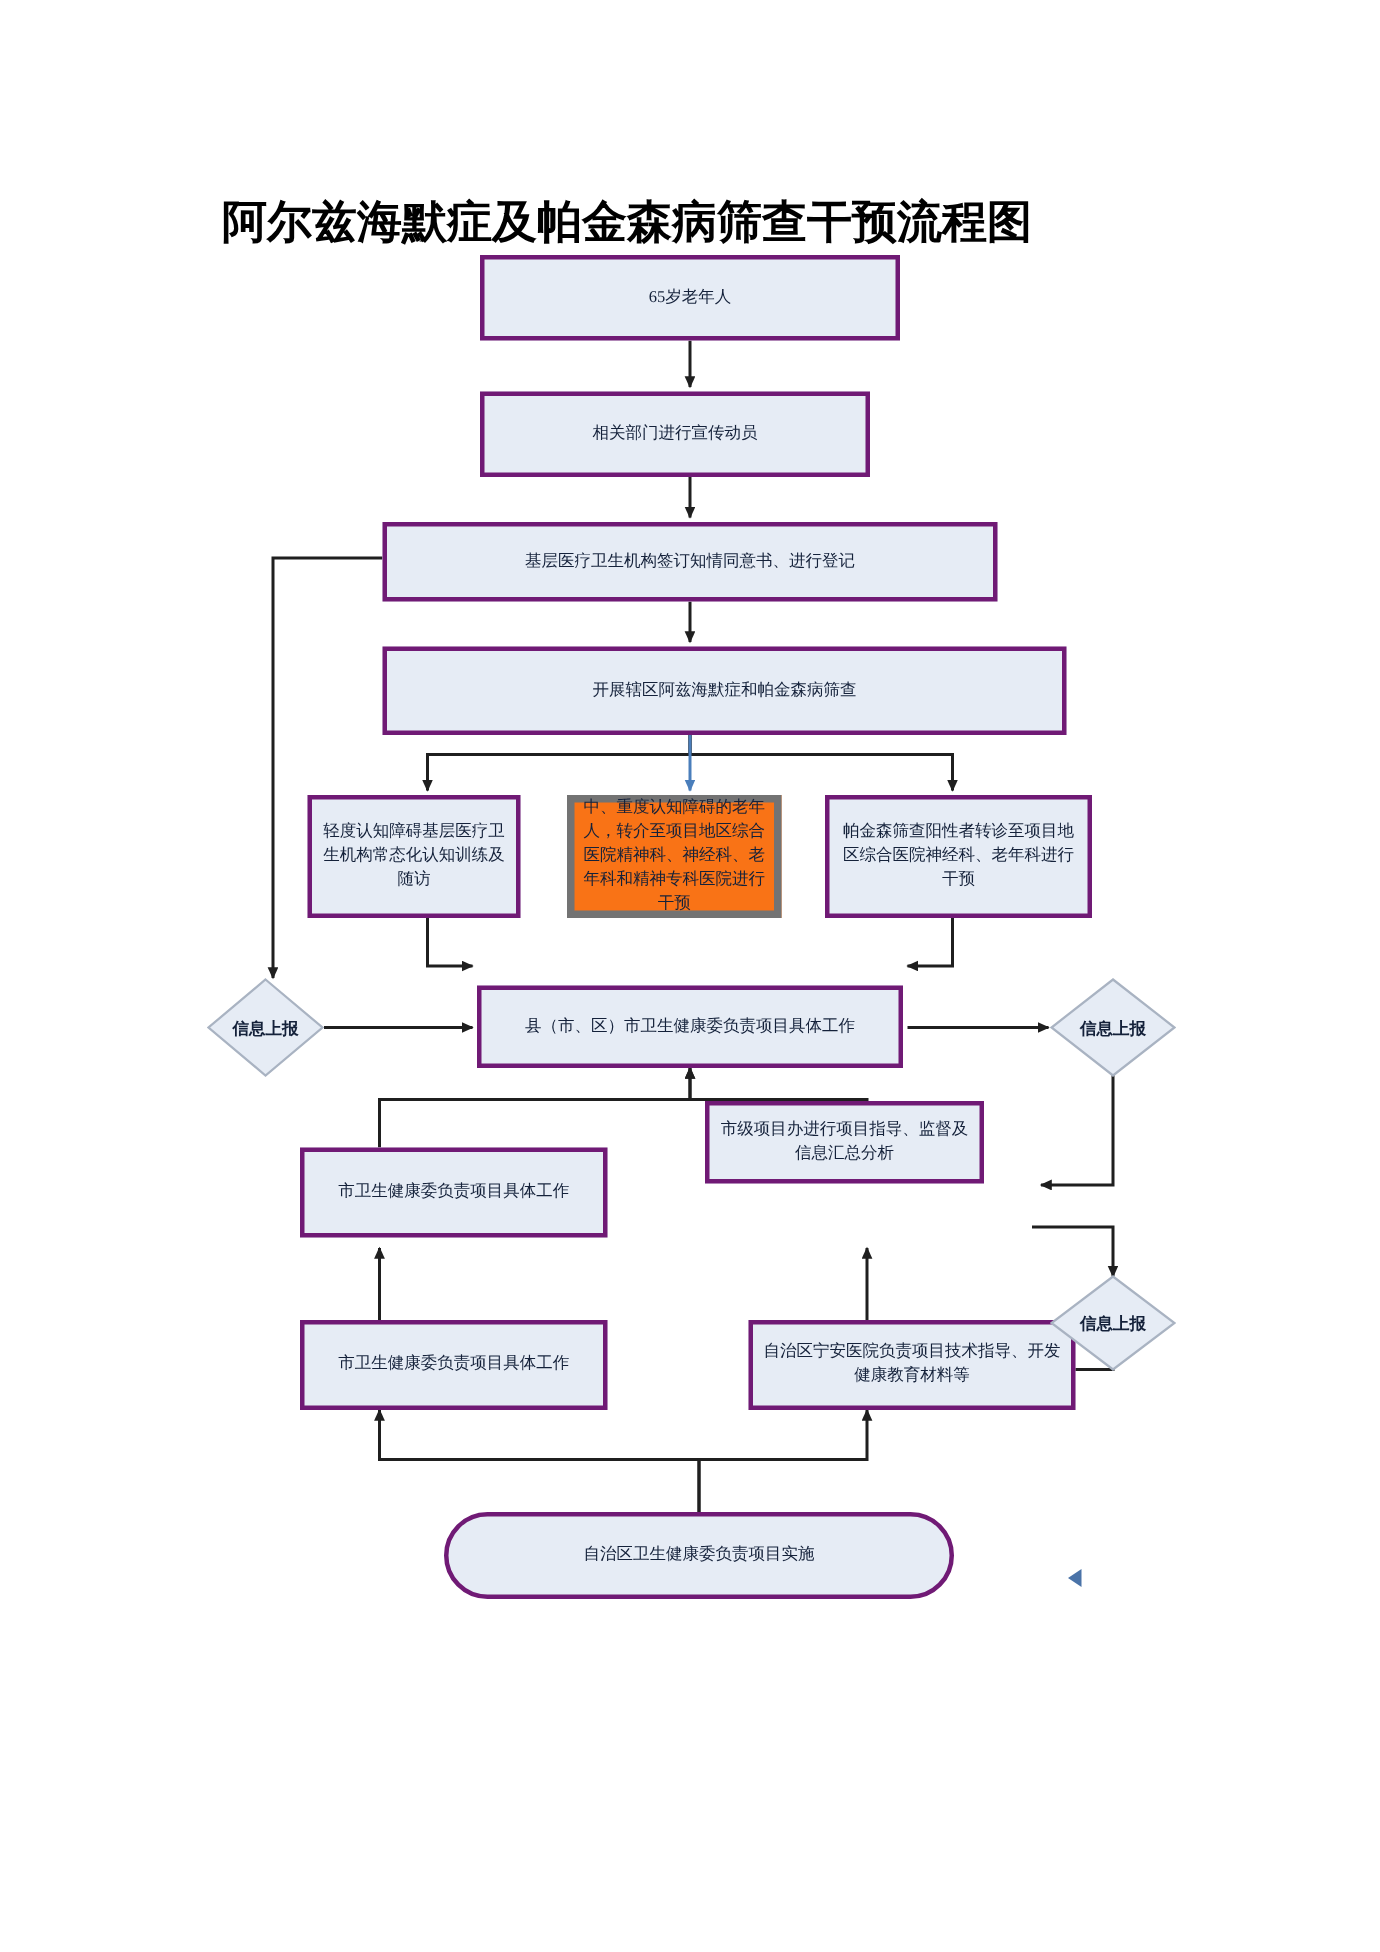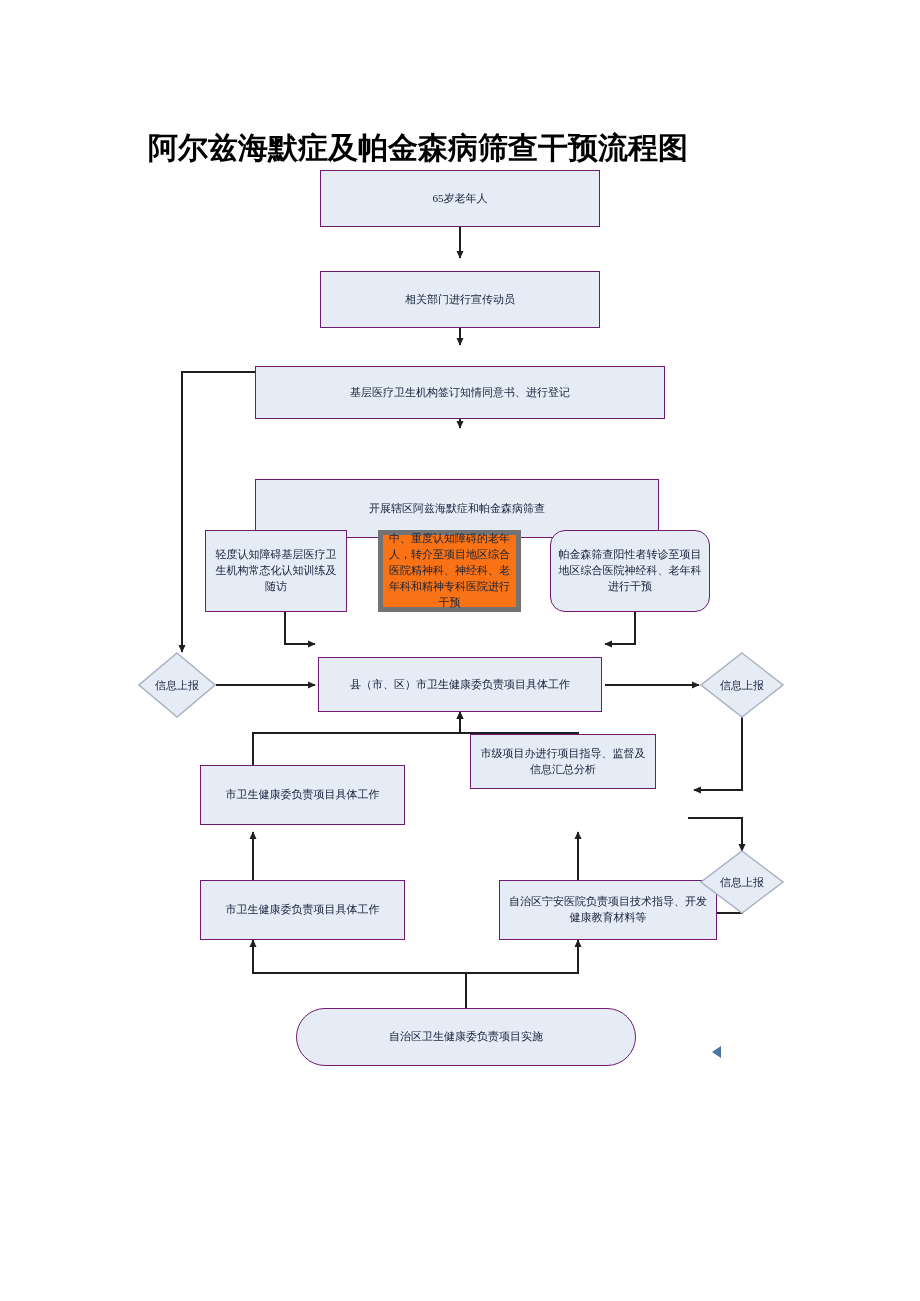--- a/index.html
+++ b/index.html
@@ -28,41 +28,42 @@
     font-size: 30px;
     font-weight: 700;
     color: #000000;
     letter-spacing: 0px;
     white-space: nowrap;
   }
   .node {
     position: absolute;
     box-sizing: border-box;
     background: #e6ecf5;
-    border: 1px solid #701a75;
+    border: 3px solid #701a75;
     display: flex;
     align-items: center;
     justify-content: center;
     text-align: center;
     color: #14213a;
     font-size: 11px;
     line-height: 1.45;
     padding: 2px 6px;
   }
   .node.emph {
     border: 5px solid #737373;
     background: #f97316;
   }
   .node .txt {
     display: block;
     width: 100%;
   }
   .diamond {
     position: absolute;
     box-sizing: border-box;
+    font-weight: bold;
   }
   .diamond .dshape {
     position: absolute;
     left: 0; top: 0;
     width: 100%; height: 100%;
   }
   .diamond .dlabel {
     position: absolute;
     left: 0; top: 0;
     width: 100%; height: 100%;
@@ -141,41 +142,41 @@
     <path d="M460,490 L460,527"></path>
   </g>
 </svg>
 
 <div id="title">阿尔兹海默症及帕金森病筛查干预流程图</div>
 
 <div class="node" style="left:320px; top:170px; width:280px; height:57px;">
   <span class="txt">65岁老年人</span>
 </div>
 
-<div class="node" style="left:320px; top:261px; width:280px; height:57px;margin-top:10px;">
+<div class="node" style="left:320px; top:261px; width:260px; height:57px;">
   <span class="txt">相关部门进行宣传动员</span>
 </div>
 
-<div class="node" style="left:255px; top:348px; width:410px; height:53px;margin-top:18px;">
+<div class="node" style="left:255px; top:348px; width:410px; height:53px;">
   <span class="txt">基层医疗卫生机构签订知情同意书、进行登记</span>
 </div>
 
-<div class="node" style="left:255px; top:431px; width:404px; height:59px;margin-top:48px;">
+<div class="node" style="left:255px; top:431px; width:456px; height:59px;">
   <span class="txt">开展辖区阿兹海默症和帕金森病筛查</span>
 </div>
 
 <div class="node" style="left:205px; top:530px; width:142px; height:82px;">
   <span class="txt">轻度认知障碍基层医疗卫生机构常态化认知训练及随访</span>
 </div>
 
 <div class="node emph" style="left:378px; top:530px; width:143px; height:82px;">
   <span class="txt">中、重度认知障碍的老年人，转介至项目地区综合医院精神科、神经科、老年科和精神专科医院进行干预</span>
 </div>
 
-<div class="node" style="left:550px; top:530px; width:160px; height:82px;border-radius:15px;">
+<div class="node" style="left:550px; top:530px; width:178px; height:82px;">
   <span class="txt">帕金森筛查阳性者转诊至项目地区综合医院神经科、老年科进行干预</span>
 </div>
 
 <div class="node" style="left:318px; top:657px; width:284px; height:55px;">
   <span class="txt">县（市、区）市卫生健康委负责项目具体工作</span>
 </div>
 
 <div class="node" style="left:200px; top:765px; width:205px; height:60px;">
   <span class="txt">市卫生健康委负责项目具体工作</span>
 </div>

